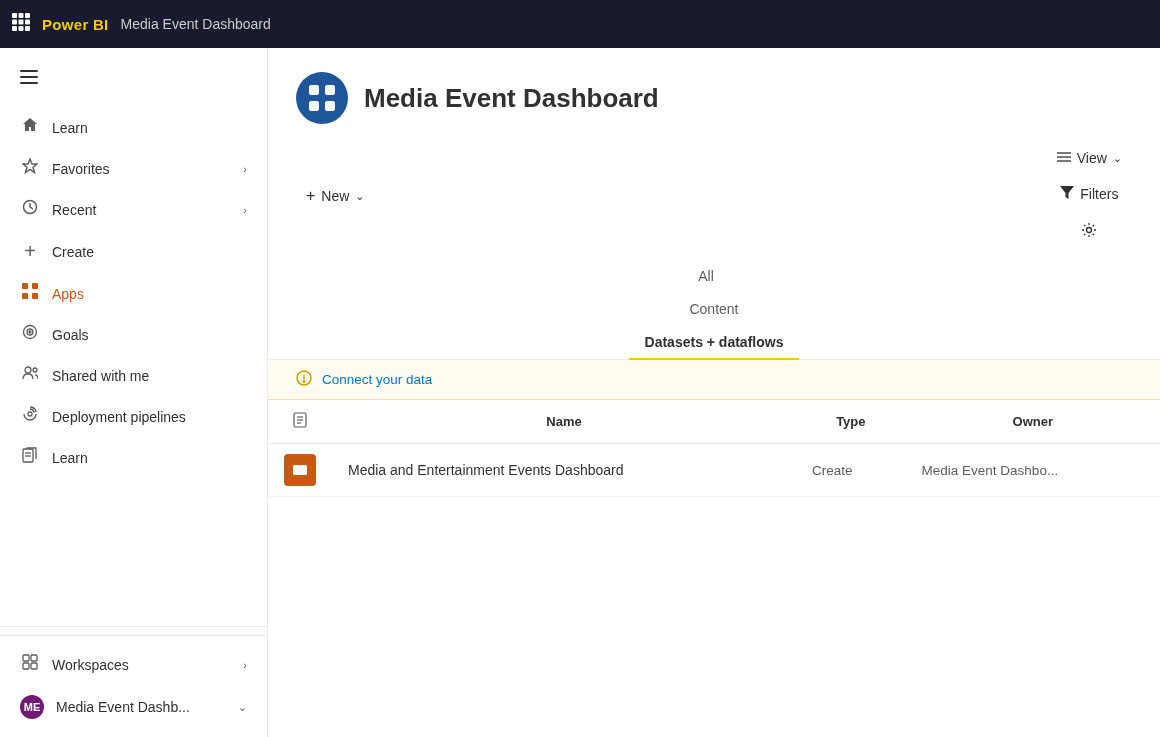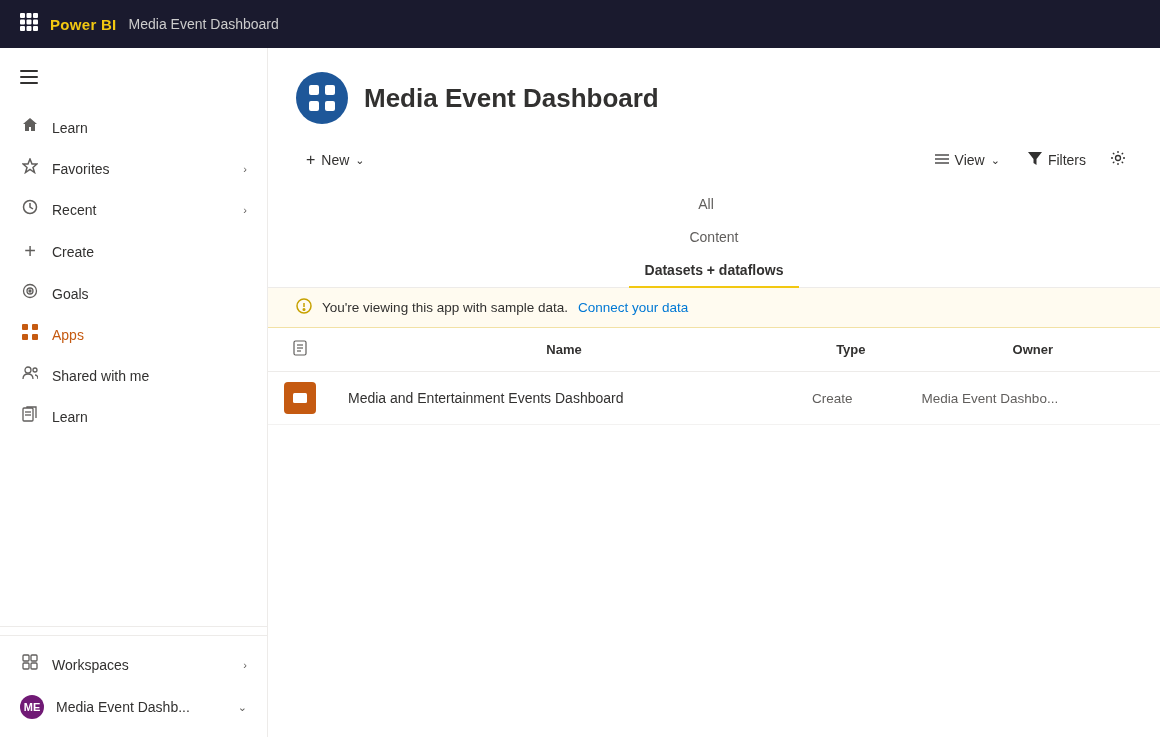--- a/index.html
+++ b/index.html
@@ -4,21 +4,21 @@
   <style>
     * { box-sizing: border-box; margin: 0; padding: 0; }
     body { font-family: 'Segoe UI', sans-serif; background: #f3f2f1; display: flex; flex-direction: column; height: 737px; width: 1160px; overflow: hidden; }
 
     
     .topbar {
       background: #1a1a2e;
       display: flex;
       align-items: center;
       height: 48px;
-      padding: 0 20px;
+      padding: 0 12px;
       gap: 12px;
       flex-shrink: 0;
     }
     .topbar-grid-icon {
       color: #fff;
       font-size: 18px;
       cursor: pointer;
     }
     .topbar-logo {
       color: #f2c811;
@@ -169,21 +169,21 @@
       align-items: center;
       gap: 6px;
       border: none;
       background: transparent;
       color: #323130;
       font-size: 14px;
       cursor: pointer;
       padding: 6px 10px;
       border-radius: 2px;
     }
-    .toolbar-right { display: flex; align-items: center; gap: 8px; }
+    .toolbar-right { display: flex; align-items: center; gap: 8px; flex-direction: column; }
     .btn-toolbar {
       display: flex;
       align-items: center;
       gap: 6px;
       border: none;
       background: transparent;
       color: #323130;
       font-size: 14px;
       cursor: pointer;
       padding: 6px 10px;
@@ -351,55 +351,65 @@
         <span>Recent</span>
         <span class="chevron">›</span>
       </div>
 
       <div class="sidebar-item">
         <span class="icon" style="font-size:20px; color:#605e5c; font-weight:300;">+</span>
         <span>Create</span>
       </div>
 
 
-      <div class="sidebar-item">
-        <span class="icon">
-          <svg width="16" height="16" viewBox="0 0 16 16" fill="none" stroke="#605e5c" stroke-width="1.3">
-              <circle cx="8" cy="8" r="6.5"></circle>
-              <circle cx="8" cy="8" r="3"></circle>
-              <circle cx="8" cy="8" r="1" fill="#605e5c"></circle>
-            </svg>
-        </span>
-        <span>Goals</span>
-      </div>
-
       <div class="sidebar-item active">
         <span class="icon">
           <svg width="16" height="16" viewBox="0 0 16 16" fill="#c55a11">
             <rect x="0" y="0" width="6" height="6" rx="1"></rect>
             <rect x="10" y="0" width="6" height="6" rx="1"></rect>
             <rect x="0" y="10" width="6" height="6" rx="1"></rect>
             <rect x="10" y="10" width="6" height="6" rx="1"></rect>
           </svg>
         </span>
         <span style="color:#c55a11;font-weight:500;">Apps</span>
       </div>
 
       <div class="sidebar-item">
         <span class="icon">
           <svg width="16" height="16" viewBox="0 0 16 16" fill="none" stroke="#605e5c" stroke-width="1.3">
+              <circle cx="8" cy="8" r="6.5"></circle>
+              <circle cx="8" cy="8" r="3"></circle>
+              <circle cx="8" cy="8" r="1" fill="#605e5c"></circle>
+            </svg>
+        </span>
+        <span>Goals</span>
+      </div>
+
+      <div class="sidebar-item">
+        <span class="icon">
+          <svg width="16" height="16" viewBox="0 0 16 16" fill="none" stroke="#605e5c" stroke-width="1.3">
               <circle cx="6" cy="5" r="3"></circle>
               <path d="M1 14c0-3 2-5 5-5s5 2 5 5"></path>
               <circle cx="13" cy="5" r="2"></circle>
               <path d="M13 10c1.5 0 3 1 3 4"></path>
             </svg>
         </span>
         <span>Shared with me</span>
       </div>
 
+      <div class="sidebar-item">
+        <span class="icon">
+          <svg width="16" height="16" viewBox="0 0 16 16" fill="none" stroke="#605e5c" stroke-width="1.3">
+              <path d="M8 1c2.5 0 5 1.5 6 4l-2 1c-.7-1.7-2.2-3-4-3"></path>
+              <circle cx="8" cy="8" r="2"></circle>
+              <path d="M14 8c0 3.3-2.7 6-6 6S2 11.3 2 8"></path>
+            </svg>
+        </span>
+        <span>Deployment pipelines</span>
+      </div>
 
       <div class="sidebar-item">
         <span class="icon">
           <svg width="16" height="16" viewBox="0 0 16 16" fill="none" stroke="#605e5c" stroke-width="1.3">
               <rect x="1" y="2" width="10" height="13" rx="1"></rect>
               <path d="M5 2V1h9v11"></path>
               <line x1="3" y1="6" x2="9" y2="6"></line>
               <line x1="3" y1="9" x2="9" y2="9"></line>
             </svg>
         </span>
@@ -492,21 +502,20 @@
     </div>
 
     <div class="notice-banner">
       <span class="notice-icon">
         <svg width="16" height="16" viewBox="0 0 16 16" fill="none" stroke="#c7a100" stroke-width="1.5">
             <circle cx="8" cy="8" r="7"></circle>
             <line x1="8" y1="5" x2="8" y2="9"></line>
             <circle cx="8" cy="11.5" r="0.8" fill="#c7a100"></circle>
           </svg>
       </span>
-      <span>You're viewing this app with sample data.</span>
       <a class="notice-link">Connect your data</a>
     </div>
 
     <div class="content-area">
       <table class="data-table">
         <thead>
           <tr>
             <th>
               <svg width="14" height="16" viewBox="0 0 14 16" fill="none" stroke="#605e5c" stroke-width="1.2">
                   <rect x="1" y="1" width="12" height="14" rx="1.5"></rect>

